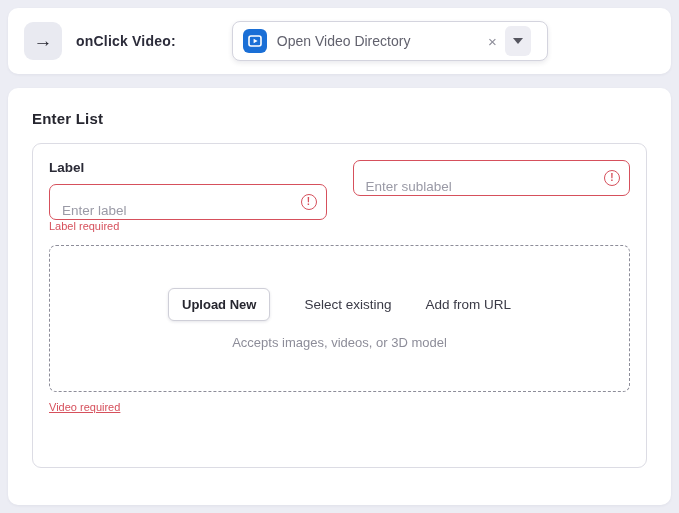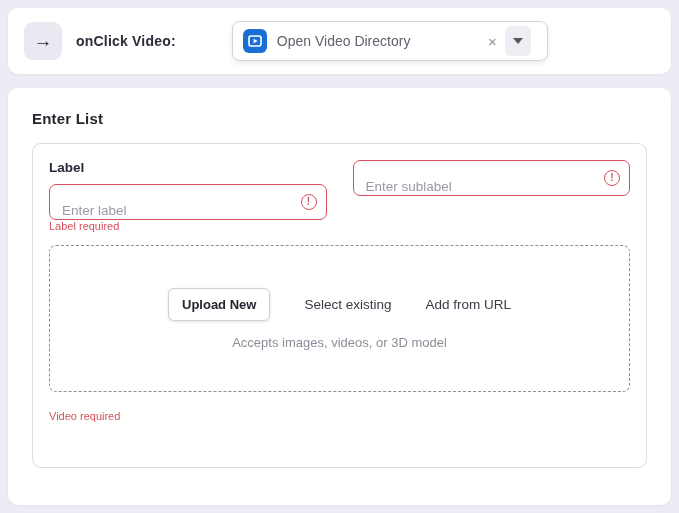--- a/index.html
+++ b/index.html
@@ -200,21 +200,22 @@
     background: none; border: none;
     font-family: "Liberation Sans", sans-serif;
   }
   .dz-hint {
     font-size: 13px;
     color: #8d8d99;
   }
   .video-error {
     font-size: 11px;
     color: #d6505c;
-    margin-top: 18px;
+    margin-top: 9px;
+    text-decoration: underline;
   }
 </style>
 </head>
 <body>
 
 <div class="top-card">
   <button class="arrow-btn">
     <span>→</span>
   </button>
   <div class="onclick-label">onClick Video:</div>

